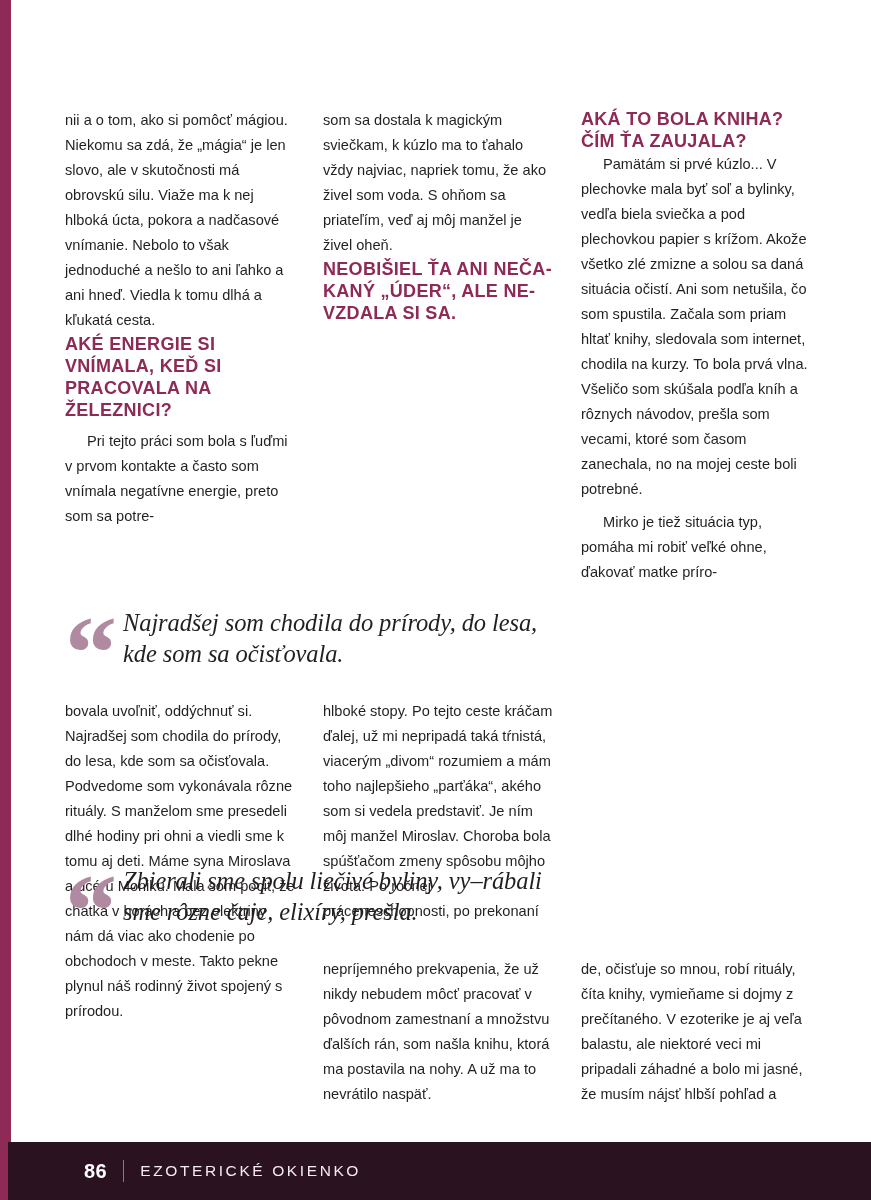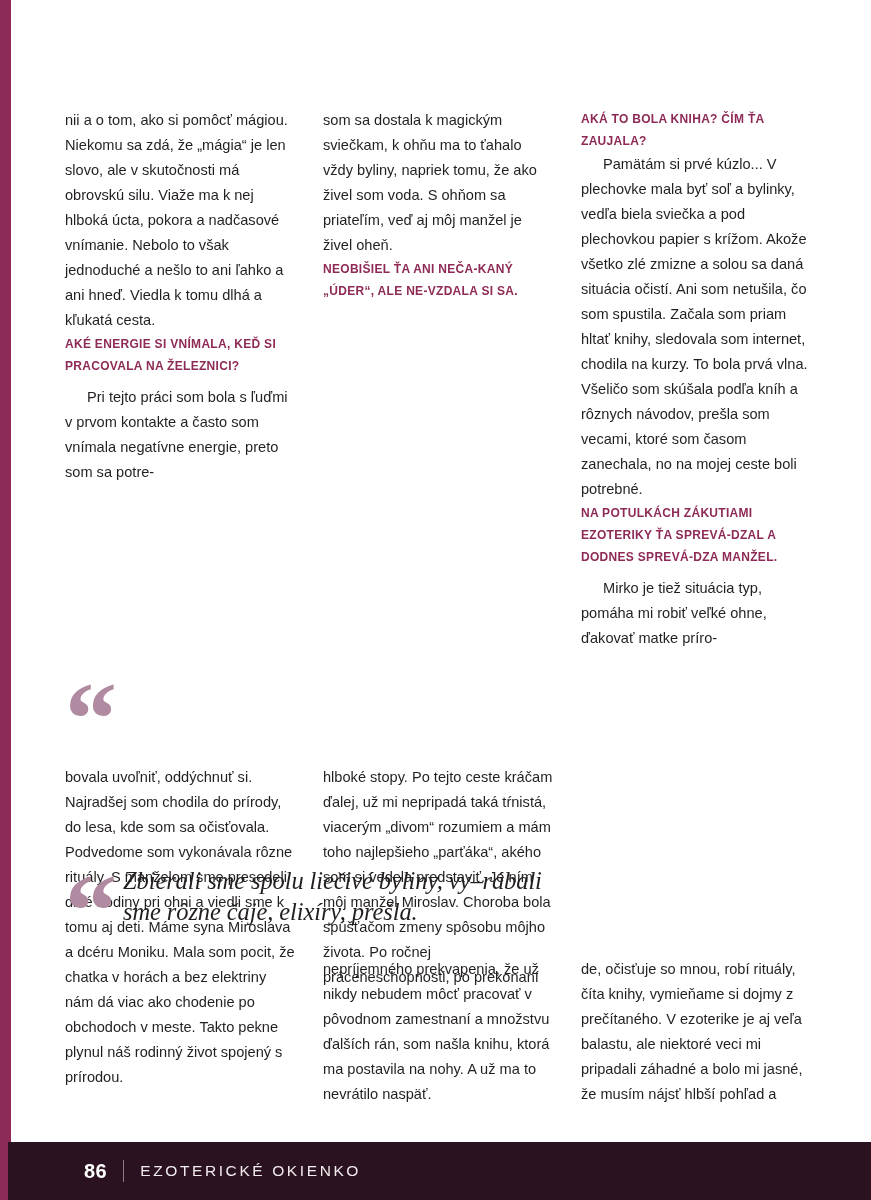--- a/index.html
+++ b/index.html
@@ -48,21 +48,21 @@
     line-height: 25px;
     color: #231f20;
     text-align: left;
     font-family: "Liberation Sans", sans-serif;
   }
   p.indent {
     text-indent: 22px;
   }
   h2.head {
     margin: 0;
-    font-size: 12px;
+    font-size: 18px;
     line-height: 22px;
     letter-spacing: 0.3px;
     color: #8e2a56;
     font-weight: bold;
     text-transform: uppercase;
     font-family: "Liberation Sans", sans-serif;
   }
   .gap-before { margin-top: 24px; }
   .gap-after { margin-top: 8px; }
 
@@ -135,35 +135,35 @@
 
     <div class="cols">
 
       <div class="col">
         <p>nii a o tom, ako si pomôcť mágiou. Niekomu sa zdá, že „mágia“ je len slovo, ale v skutočnosti má obrovskú silu. Viaže ma k nej hlboká úcta, pokora a nadčasové vnímanie. Nebolo to však jednoduché a nešlo to ani ľahko a ani hneď. Viedla k tomu dlhá a kľukatá cesta.</p>
         <h2 class="head gap-before">AKÉ ENERGIE SI VNÍMALA, KEĎ SI PRACOVALA NA ŽELEZNICI?</h2>
         <p class="indent gap-after">Pri tejto práci som bola s ľuďmi v prvom kontakte a často som vnímala negatívne energie, preto som sa potre-</p>
       </div>
 
       <div class="col">
-        <p>som sa dostala k magickým sviečkam, k ohňu ma to ťahalo vždy byliny, napriek tomu, že ako živel som voda. S ohňom sa priateľím, veď aj môj manžel je živel oheň.</p>
+        <p>som sa dostala k magickým sviečkam, k kúzlo ma to ťahalo vždy najviac, napriek tomu, že ako živel som voda. S ohňom sa priateľím, veď aj môj manžel je živel oheň.</p>
         <h2 class="head gap-before">NEOBIŠIEL ŤA ANI NEČA-KANÝ „ÚDER“, ALE NE-VZDALA SI SA.</h2>
       </div>
 
       <div class="col">
         <h2 class="head">AKÁ TO BOLA KNIHA? ČÍM ŤA ZAUJALA?</h2>
         <p class="indent">Pamätám si prvé kúzlo... V plechovke mala byť soľ a bylinky, vedľa biela sviečka a pod plechovkou papier s krížom. Akože všetko zlé zmizne a solou sa daná situácia očistí. Ani som netušila, čo som spustila. Začala som priam hltať knihy, sledovala som internet, chodila na kurzy. To bola prvá vlna. Všeličo som skúšala podľa kníh a rôznych návodov, prešla som vecami, ktoré som časom zanechala, no na mojej ceste boli potrebné.</p>
-        <h2 class="head gap-before">NA POTULKÁCH ZÁKUTIAMI EZOTERIKY ŤA SPREVÁ-DZAL A DODNES SPREVÁ-DZA MANŽEL.</h2>
         <p class="indent gap-after">Mirko je tiež situácia typ, pomáha mi robiť veľké ohne, ďakovať matke príro-</p>
       </div>
 
     </div>
 
     <div class="quote-band" style="width:488px;">
       <span class="quote-mark">“</span>
+      <div class="quote-text">Najradšej som chodila do prírody, do lesa, kde som sa očisťovala.</div>
     </div>
 
     <div class="cols">
       <div class="col">
         <p>bovala uvoľniť, oddýchnuť si. Najradšej som chodila do prírody, do lesa, kde som sa očisťovala. Podvedome som vykonávala rôzne rituály. S manželom sme presedeli dlhé hodiny pri ohni a viedli sme k tomu aj deti. Máme syna Miroslava a dcéru Moniku. Mala som pocit, že chatka v horách a bez elektriny nám dá viac ako chodenie po obchodoch v meste. Takto pekne plynul náš rodinný život spojený s prírodou.</p>
 
       </div>
       <div class="col">
         <p>hlboké stopy. Po tejto ceste kráčam ďalej, už mi nepripadá taká tŕnistá, viacerým „divom“ rozumiem a mám toho najlepšieho „parťáka“, akého som si vedela predstaviť. Je ním môj manžel Miroslav. Choroba bola spúšťačom zmeny spôsobu môjho života. Po ročnej práceneschopnosti, po prekonaní</p>
       </div>

